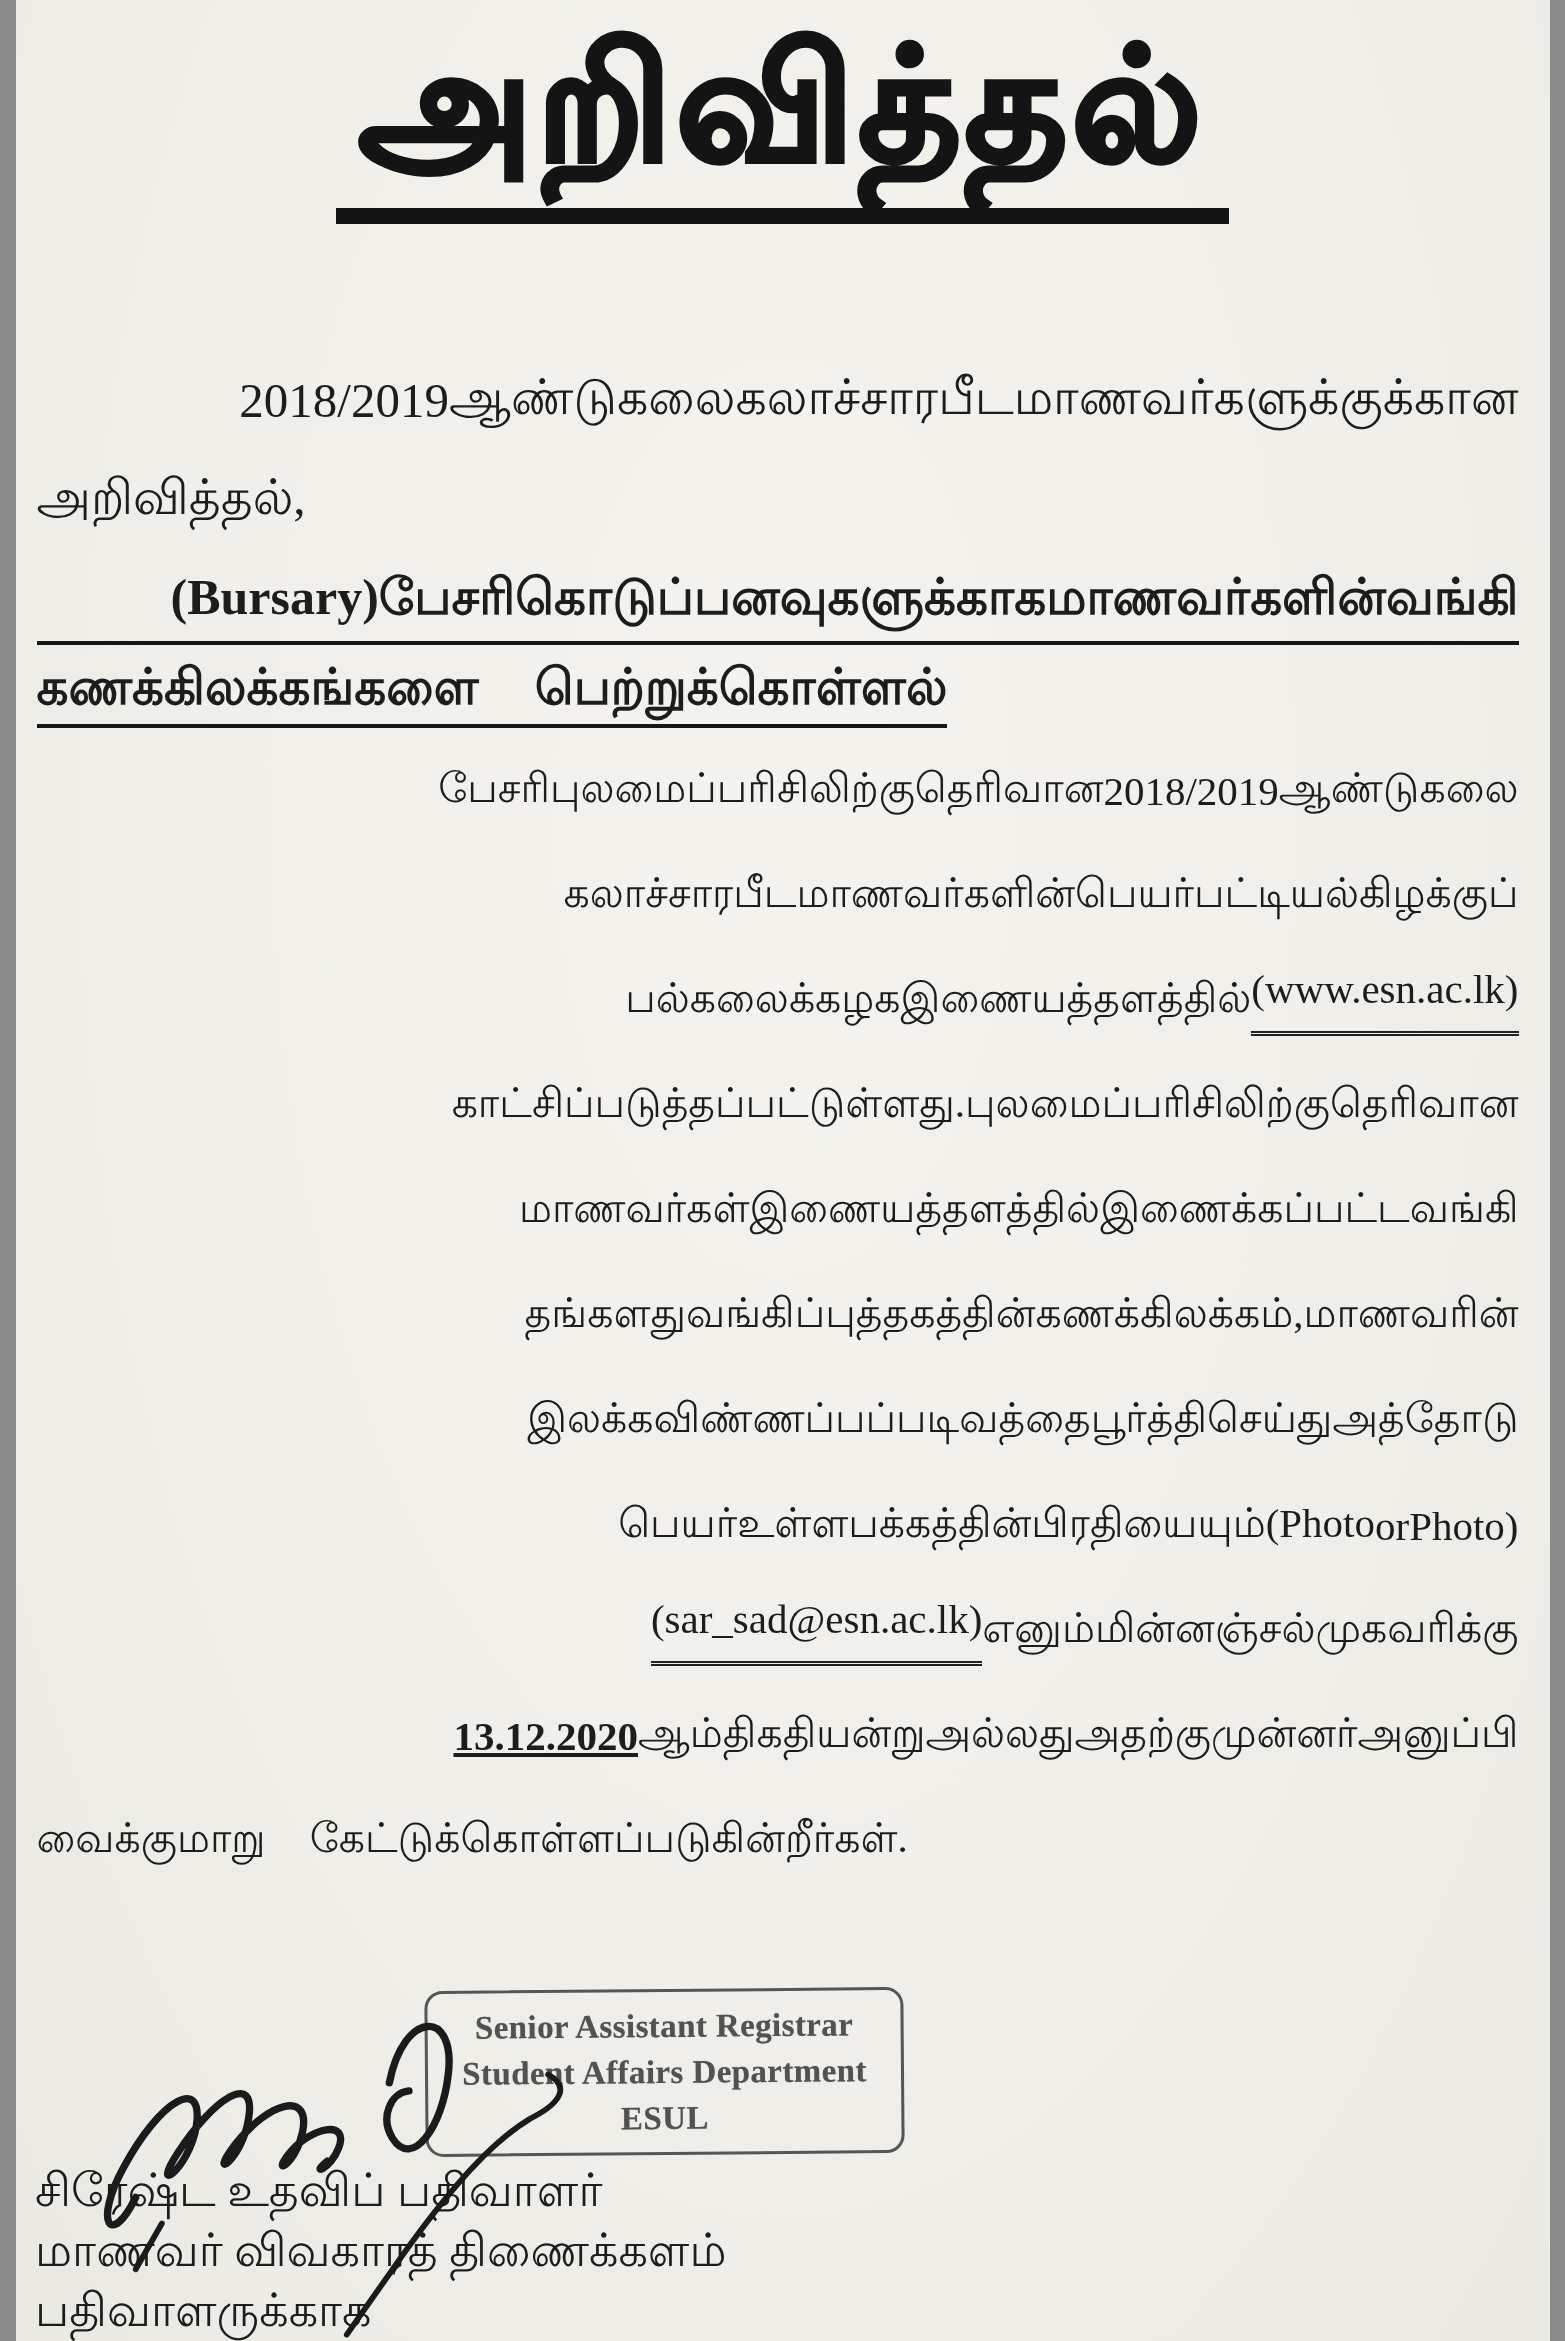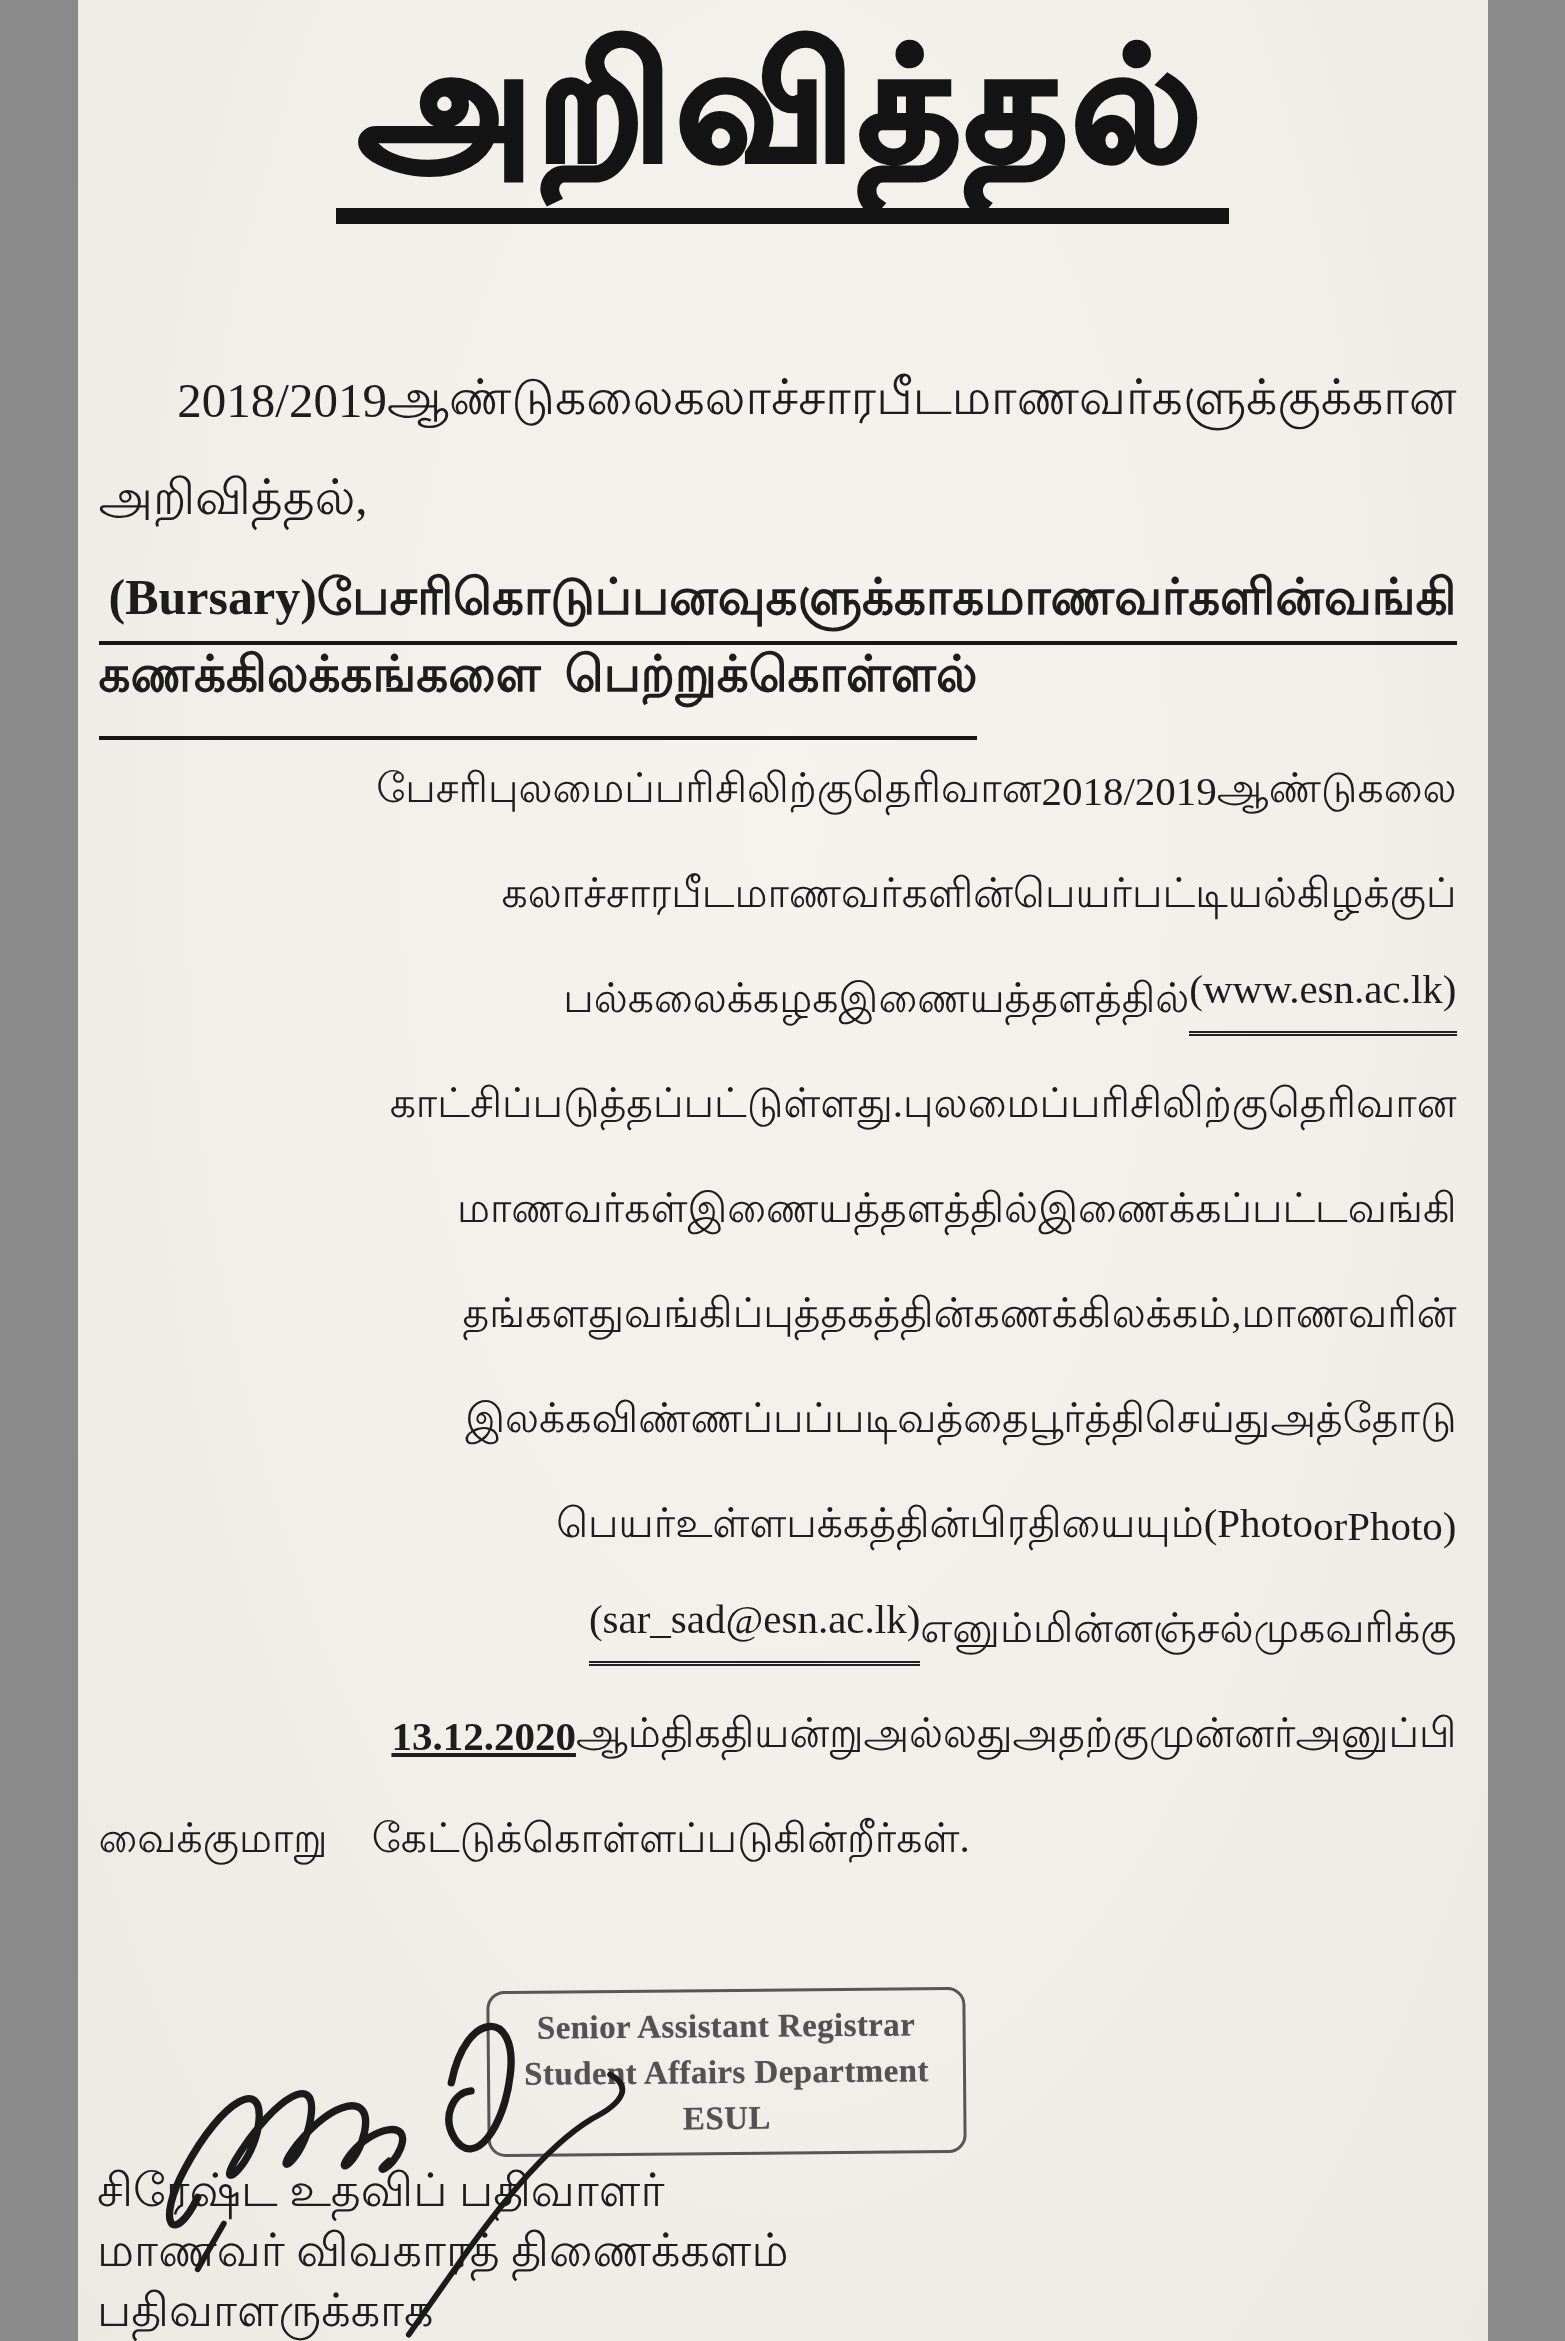--- a/index.html
+++ b/index.html
@@ -1,18 +1,18 @@
 <!DOCTYPE html>
 <html style="font-size:13px"><head>
 <meta charset="utf-8">
 <style>
   html,body{margin:0;padding:0;}
   body{background:#8a8a8a;font-family:"Liberation Serif","DejaVu Serif",serif;}
   .page{
-    position:relative;width:1410px;height:2342px;overflow:hidden;margin:0 auto;
+    position:relative;width:1534px;height:2342px;overflow:hidden;margin:0 auto;
     background:#f1f0ea;
     background-image:radial-gradient(ellipse at 50% 35%, #f4f3ee 0%, #f0efe9 55%, #eae9e2 100%);
     color:#1d1d1d;
   }
   
   .title-wrap{position:absolute;top:6.5px;left:0;right:0;text-align:center;}
   .doc-title{
     display:inline-block;font-size:156px;line-height:1.28;font-weight:bold;
     letter-spacing:4.9px;color:#141414;-webkit-text-stroke:4.9px #141414;
     padding:0 23px 1.6px 23px;border-bottom:16.4px solid #141414;
@@ -20,22 +20,22 @@
   
   .flexline{display:flex;justify-content:flex-end;align-items:baseline;}
   .flexline span{white-space:nowrap;}
   
   .intro{position:absolute;left:21px;right:31px;top:350px;font-size:49px;}
   .intro .l1{height:100px;align-items:center;}
   .intro .l2{height:100px;display:flex;align-items:center;}
   
   .heading{position:absolute;left:21px;right:31px;top:568px;font-size:50px;font-weight:bold;}
   .heading .h1{border-bottom:4.9px solid #161616;padding-bottom:8px;align-items:baseline;}
-  .heading .h2{display:inline-flex;gap:24px;border-bottom:4.9px solid #161616;
-               padding-bottom:26px;}
+  .heading .h2{display:inline-flex;gap:56px;border-bottom:4.9px solid #161616;
+               padding-bottom:1px;margin-top:13px;}
   
   .bodytext{position:absolute;left:21px;right:31px;top:738px;font-size:41px;}
   .bline{height:105px;align-items:center;}
   .bline.last{justify-content:flex-start;gap:44px;}
   .u{border-bottom:5.7px double #222;padding-bottom:18px;}
   .b{font-weight:bold;text-decoration:underline;}
   
   .sigarea{position:absolute;left:0;top:1963px;width:100%;height:379px;}
   .sig-svg{position:absolute;left:23px;top:14.7px;z-index:3;}
   .stamp{

